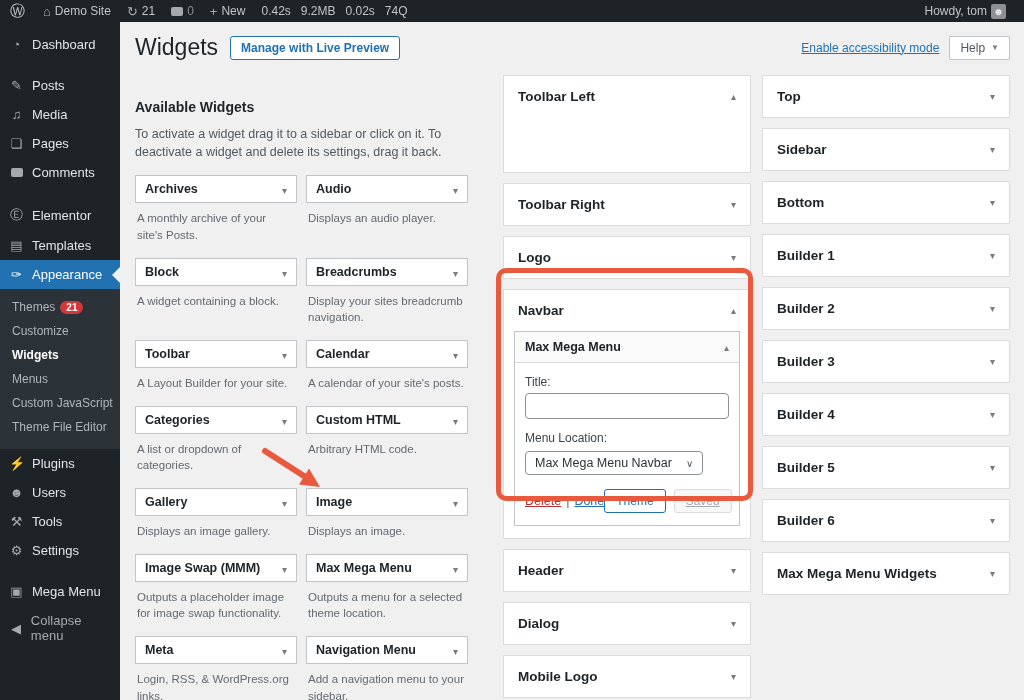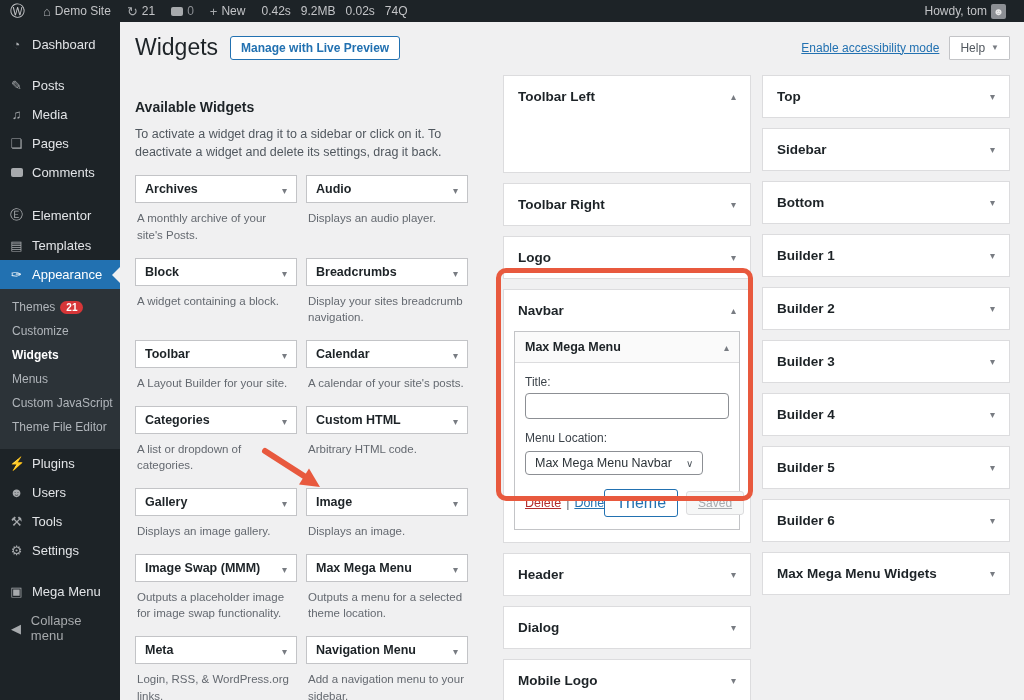--- a/index.html
+++ b/index.html
@@ -77,21 +77,21 @@
   .sel { margin-top:2px; border:1px solid #8c8f94; border-radius:4px; background:#fff; padding:4px 9px; font-size:12.5px;
     display:inline-flex; align-items:center; gap:14px; cursor:pointer; color:#2c3338; }
   .sel .chev { font-size:10px; color:#50575e; }
   .mt12 { margin-top:12px; }
   .actions { display:flex; align-items:center; margin-top:14px; font-size:12.5px; }
   .lnk-del { color:#b32d2e; text-decoration:underline; cursor:pointer; }
   .sep { color:#646970; margin:0 5px; }
   .lnk-done { color:#2271b1; text-decoration:underline; cursor:pointer; }
   .actions .spacer { flex:1; }
   .btn-theme { background:#fff; border:1px solid #2271b1; color:#2271b1; border-radius:3px; padding:4px 11px;
-    font-size:16px; cursor:pointer; margin-right:8px; font-family:inherit; }
+    font-size:12px; cursor:pointer; margin-right:8px; font-family:inherit; }
   .btn-saved { background:#f6f7f7; border:1px solid #dcdcde; color:#a7aaad; border-radius:3px; padding:4px 11px;
     font-size:12px; font-family:inherit;text-decoration:underline; }
 
   
   .hl-box { position:absolute; left:496px; top:268px; width:257px; height:233px; border:5px solid #e8593e;
     border-radius:10px; z-index:60; pointer-events:none; }
   .hl-arrow { position:absolute; left:260px; top:442px; z-index:60; pointer-events:none; }
 </style>
 </head>
 <body>

